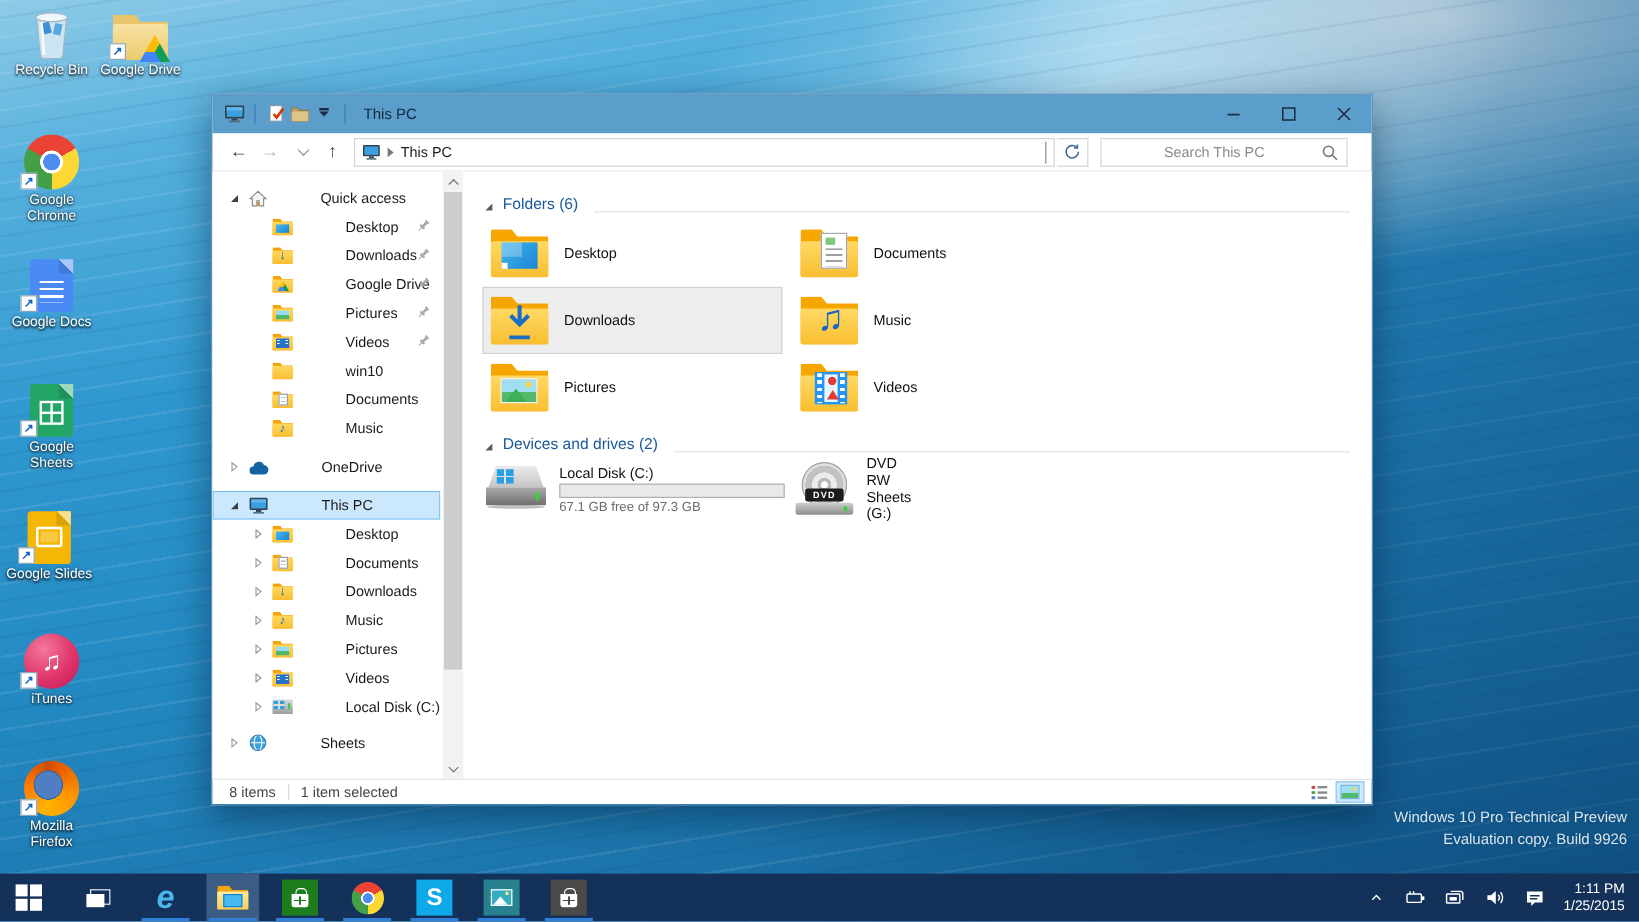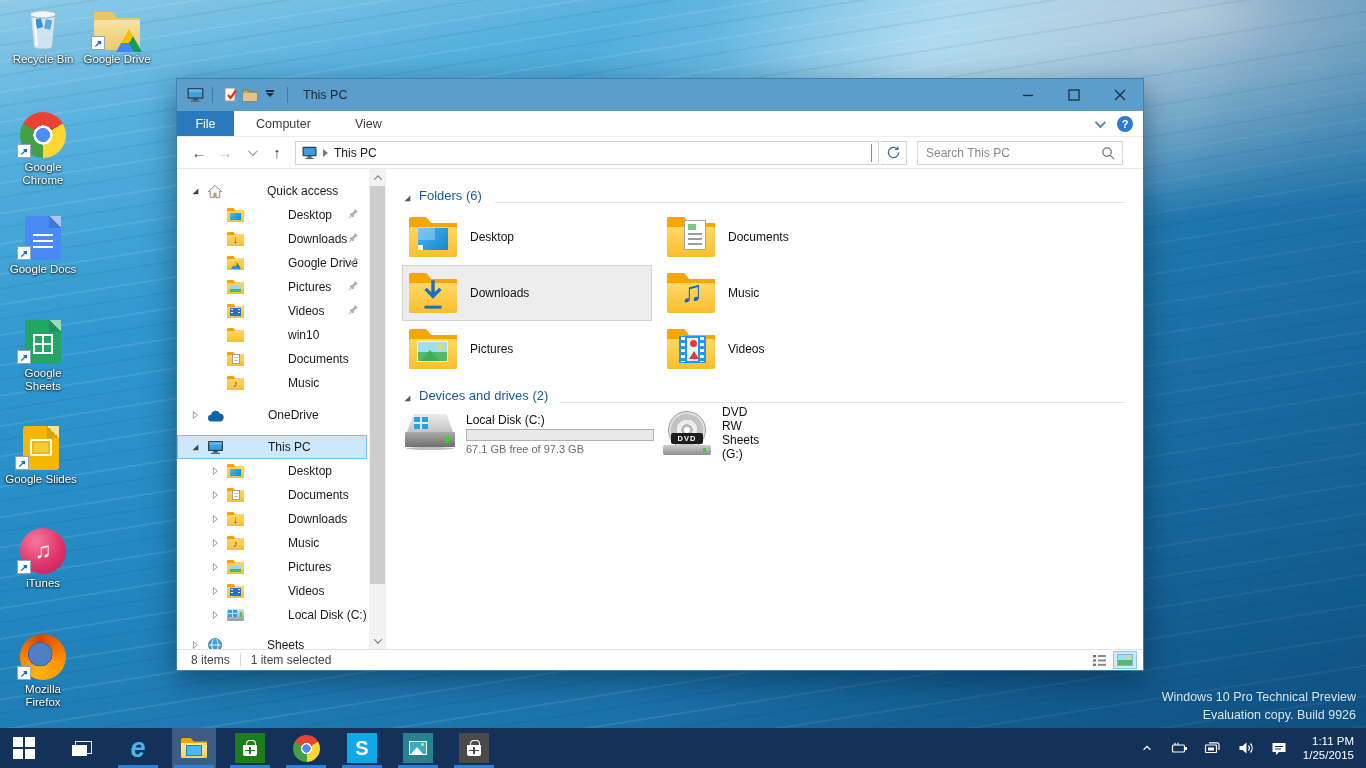--- a/index.html
+++ b/index.html
@@ -54,21 +54,21 @@
   .gdrive-fol { position:relative; width:46px; height:38px; }
   .gdrive-fol .back { position:absolute; inset:0; background:#e8c56a; border-radius:2px;
       clip-path:polygon(0 0,40% 0,50% 16%,100% 16%,100% 100%,0 100%); }
   .gdrive-fol .front { position:absolute; left:0; right:0; bottom:0; height:78%;
       background:linear-gradient(#f7e3a4,#ecca6e); border-radius:2px; }
   .gdrive-tri { position:absolute; right:-2px; bottom:-2px; width:26px; height:23px; z-index:3;
       clip-path:polygon(50% 0,100% 100%,0 100%);
       background:conic-gradient(from 150deg at 50% 62%, #4285f4 0 120deg, #fbbc04 120deg 240deg, #0f9d58 240deg 360deg); }
 
   
-  .watermark { position:absolute; right:10px; bottom:44px; text-align:right; color:rgba(255,255,255,.85);
+  .watermark { position:absolute; right:10px; bottom:60px; text-align:right; color:rgba(255,255,255,.85);
       font-size:12.5px; line-height:18px; text-shadow:0 0 2px rgba(0,60,110,.4); }
 
   
   .window { position:absolute; left:176px; top:78px; width:968px; height:593px; background:#fff;
       border:1px solid #3f7fae; box-shadow:0 10px 30px rgba(0,20,40,.45); display:flex; flex-direction:column; }
 
   .titlebar { height:32px; background:#5b9dcb; display:flex; align-items:center; padding-left:8px; flex:none; }
   .titlebar .divider { width:1px; height:16px; background:#3e79a8; margin:0 7px; }
   .qat-btn { display:flex; align-items:center; justify-content:center; width:20px; height:22px; }
   .caret-down { width:0; height:0; border-left:4px solid transparent; border-right:4px solid transparent; border-top:4px solid #1c2e40; }
@@ -88,21 +88,21 @@
 
   .navbar { height:32px; display:flex; align-items:center; padding:0 8px 0 10px; gap:2px; border-bottom:1px solid #e8e8e8; flex:none; }
   .nav-btn { width:24px; height:24px; display:flex; align-items:center; justify-content:center; font-size:15px; color:#444; }
   .nav-btn.disabled { color:#b9b9b9; }
   .nav-chev { width:7px; height:7px; border-right:1.6px solid #8a8a8a; border-bottom:1.6px solid #8a8a8a; transform:rotate(45deg) translateY(-2px); }
   .addr-box { width:584px; height:24px; border:1px solid #d4d4d4; display:flex; align-items:center; padding:0 6px; gap:6px; margin-left:4px; }
   .crumb-sep { width:0; height:0; border-top:4px solid transparent; border-bottom:4px solid transparent; border-left:5px solid #7a7a7a; }
   .addr-text { font-size:12px; color:#1a1a1a; }
   .addr-caret { margin-left:auto; }
   .refresh-btn { width:26px; height:24px; border:1px solid #d4d4d4; border-left:none; display:flex; align-items:center; justify-content:center; }
-  .search-box { width:206px; height:24px; border:1px solid #d4d4d4; margin-left:8px; display:flex; align-items:center; position:relative; }
+  .search-box { width:206px; height:24px; border:1px solid #d4d4d4; margin-left:8px; display:flex; align-items:center; position:relative;padding-left:44px; }
   .search-box input { border:none; outline:none; flex:1; font-size:12px; padding:0 26px 0 8px; color:#333; font-family:"Liberation Sans",sans-serif; background:transparent; }
   .search-box input::placeholder { color:#8a8a8a; }
   .search-mag { position:absolute; right:6px; top:4px; }
 
   .win-body { flex:1; display:flex; overflow:hidden; position:relative; background:#fff; }
 
   
   .sidebar { width:192px; flex:none; padding-top:10px; overflow:hidden; }
   .sb-row { height:24px; display:flex; align-items:center; gap:6px; padding-left:12px; position:relative; font-size:12px; color:#1a1a1a; }
   .sb-row.child { padding-left:32px; }
@@ -421,29 +421,20 @@
           </svg>
       </span>
       <span class="cap-btn">
         <svg width="12" height="12" viewBox="0 0 12 12">
             <path d="M1 1l10 10M11 1L1 11" stroke="#1c2e40" stroke-width="1.3"></path>
           </svg>
       </span>
     </span>
   </div>
 
-  <div class="menubar">
-    <span class="file-tab">File</span>
-    <span class="mtab">Computer</span>
-    <span class="mtab">View</span>
-    <span class="mb-right">
-      <span class="chev"></span>
-      <span class="help-circ">?</span>
-    </span>
-  </div>
 
   <div class="navbar">
     <span class="nav-btn">←</span>
     <span class="nav-btn disabled">→</span>
     <span class="nav-btn">
         <span class="nav-chev"></span>
       </span>
     <span class="nav-btn">↑</span>
     <span class="addr-box">
       <svg width="15" height="14" viewBox="0 0 18 17">

